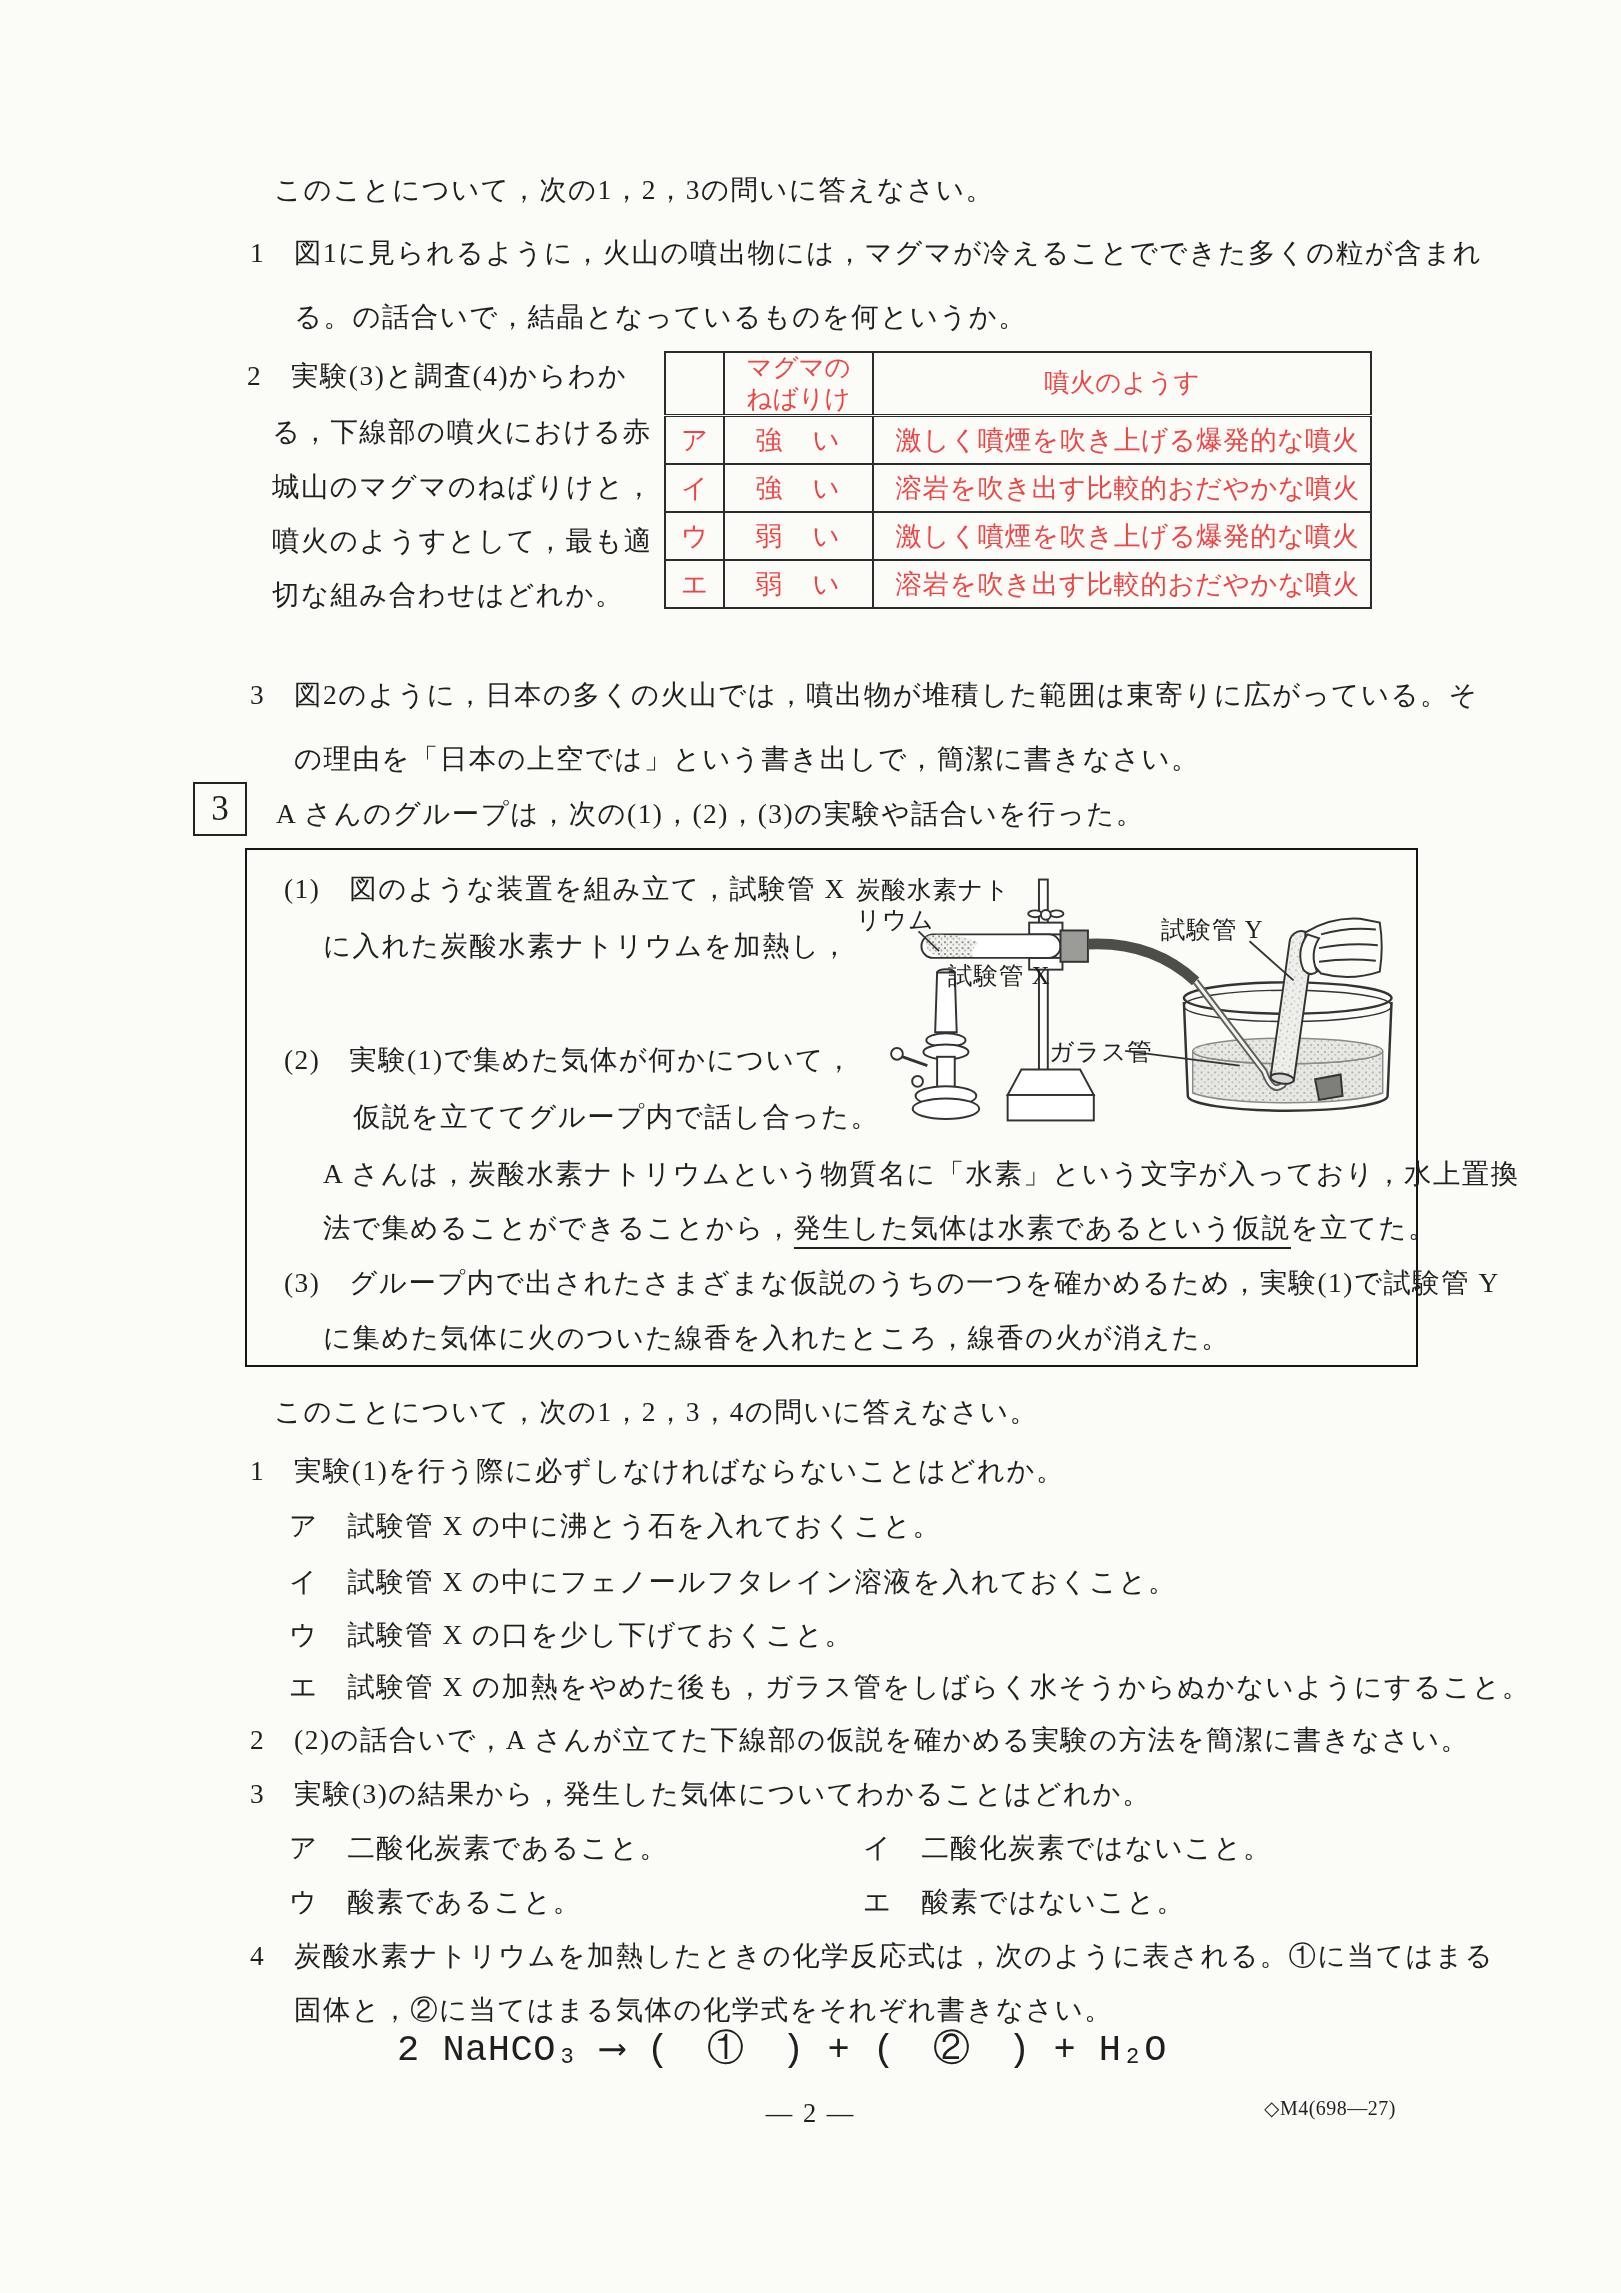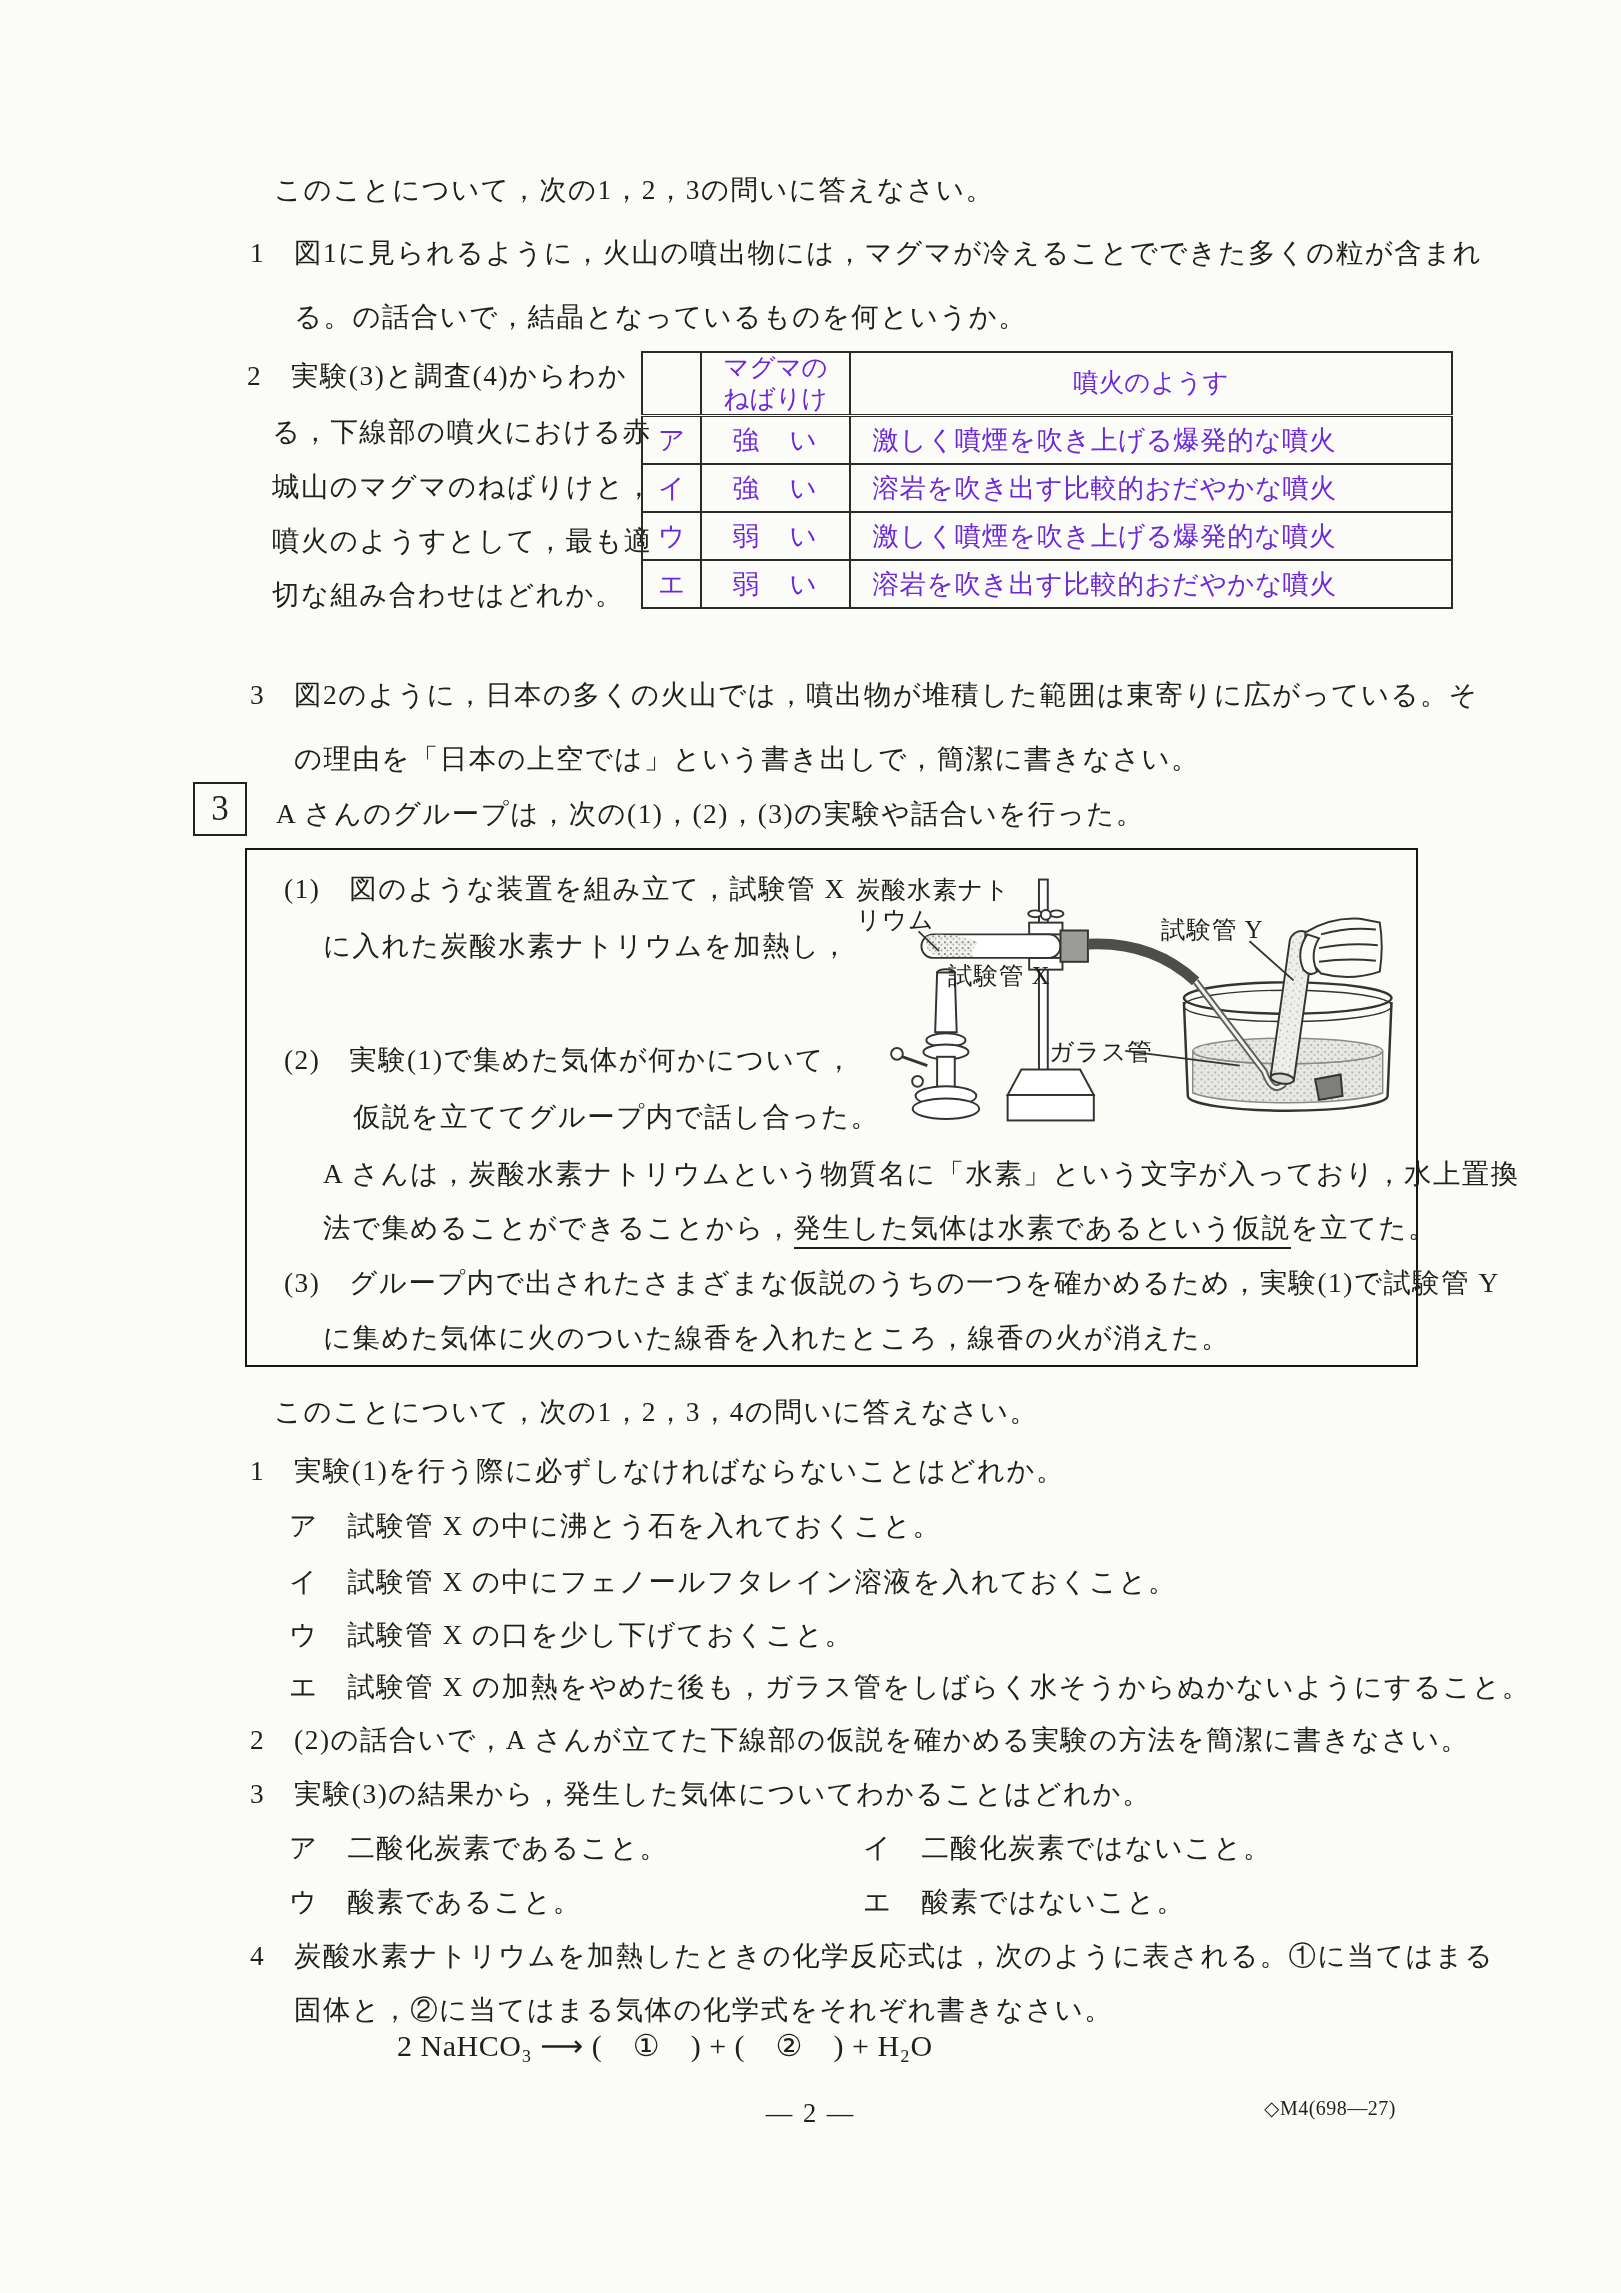--- a/index.html
+++ b/index.html
@@ -15,26 +15,26 @@
   .line {
     position:absolute;
     white-space:nowrap;
     font-size:27.4px;
     letter-spacing:1px;
     line-height:1.25;
   }
   .jline { letter-spacing:1.5px; }
   .exam-table {
     position:absolute;
-    left:641px; top:351px;
-    width:812px;
+    left:664px; top:351px;
+    width:708px;
     border-collapse:collapse;
     table-layout:fixed;
     font-size:26.5px;
-    color:#6d28d9;
+    color:#ef4444;
   }
   .exam-table th, .exam-table td {
     border:2px solid #2b2b2b;
     text-align:center;
     vertical-align:middle;
     padding:0;
   }
   .exam-table thead th { height:63px; font-weight:normal; font-size:25.5px; line-height:1.2; white-space:pre-line; border-bottom:3.9px double #2b2b2b; }
   .exam-table tbody td { height:48px; }
   .exam-table .c-desc { text-align:left; padding-left:21.6px; letter-spacing:0.5px; }
@@ -54,21 +54,21 @@
     width:1173px; height:519px;
     border:2.9px solid #161616;
   }
   .diagram-label {
     position:absolute;
     white-space:nowrap;
     font-size:24.5px;
     letter-spacing:1px;
   }
   .u-hypothesis { border-bottom:2px solid #1f1f1f; padding-bottom:3.9px; }
-  .equation { font-family:Liberation Serif, serif; font-size:30px; letter-spacing:0.5px; }
+  .equation { font-family:Liberation Mono, monospace; font-size:37px; letter-spacing:0.5px; }
   .footer-page { position:absolute; left:0; top:2098px; width:100%; text-align:center; font-size:26.5px; letter-spacing:2px; }
   .footer-code { position:absolute; left:1264px; top:2096px; font-size:20px; letter-spacing:0.5px; }
   svg { position:absolute; }
 </style>
 </head>
 <body>
 
 <div class="page">
 
   <div class="line jline" style="left:274px; top:173px;">このことについて，次の1，2，3の問いに答えなさい。</div>

